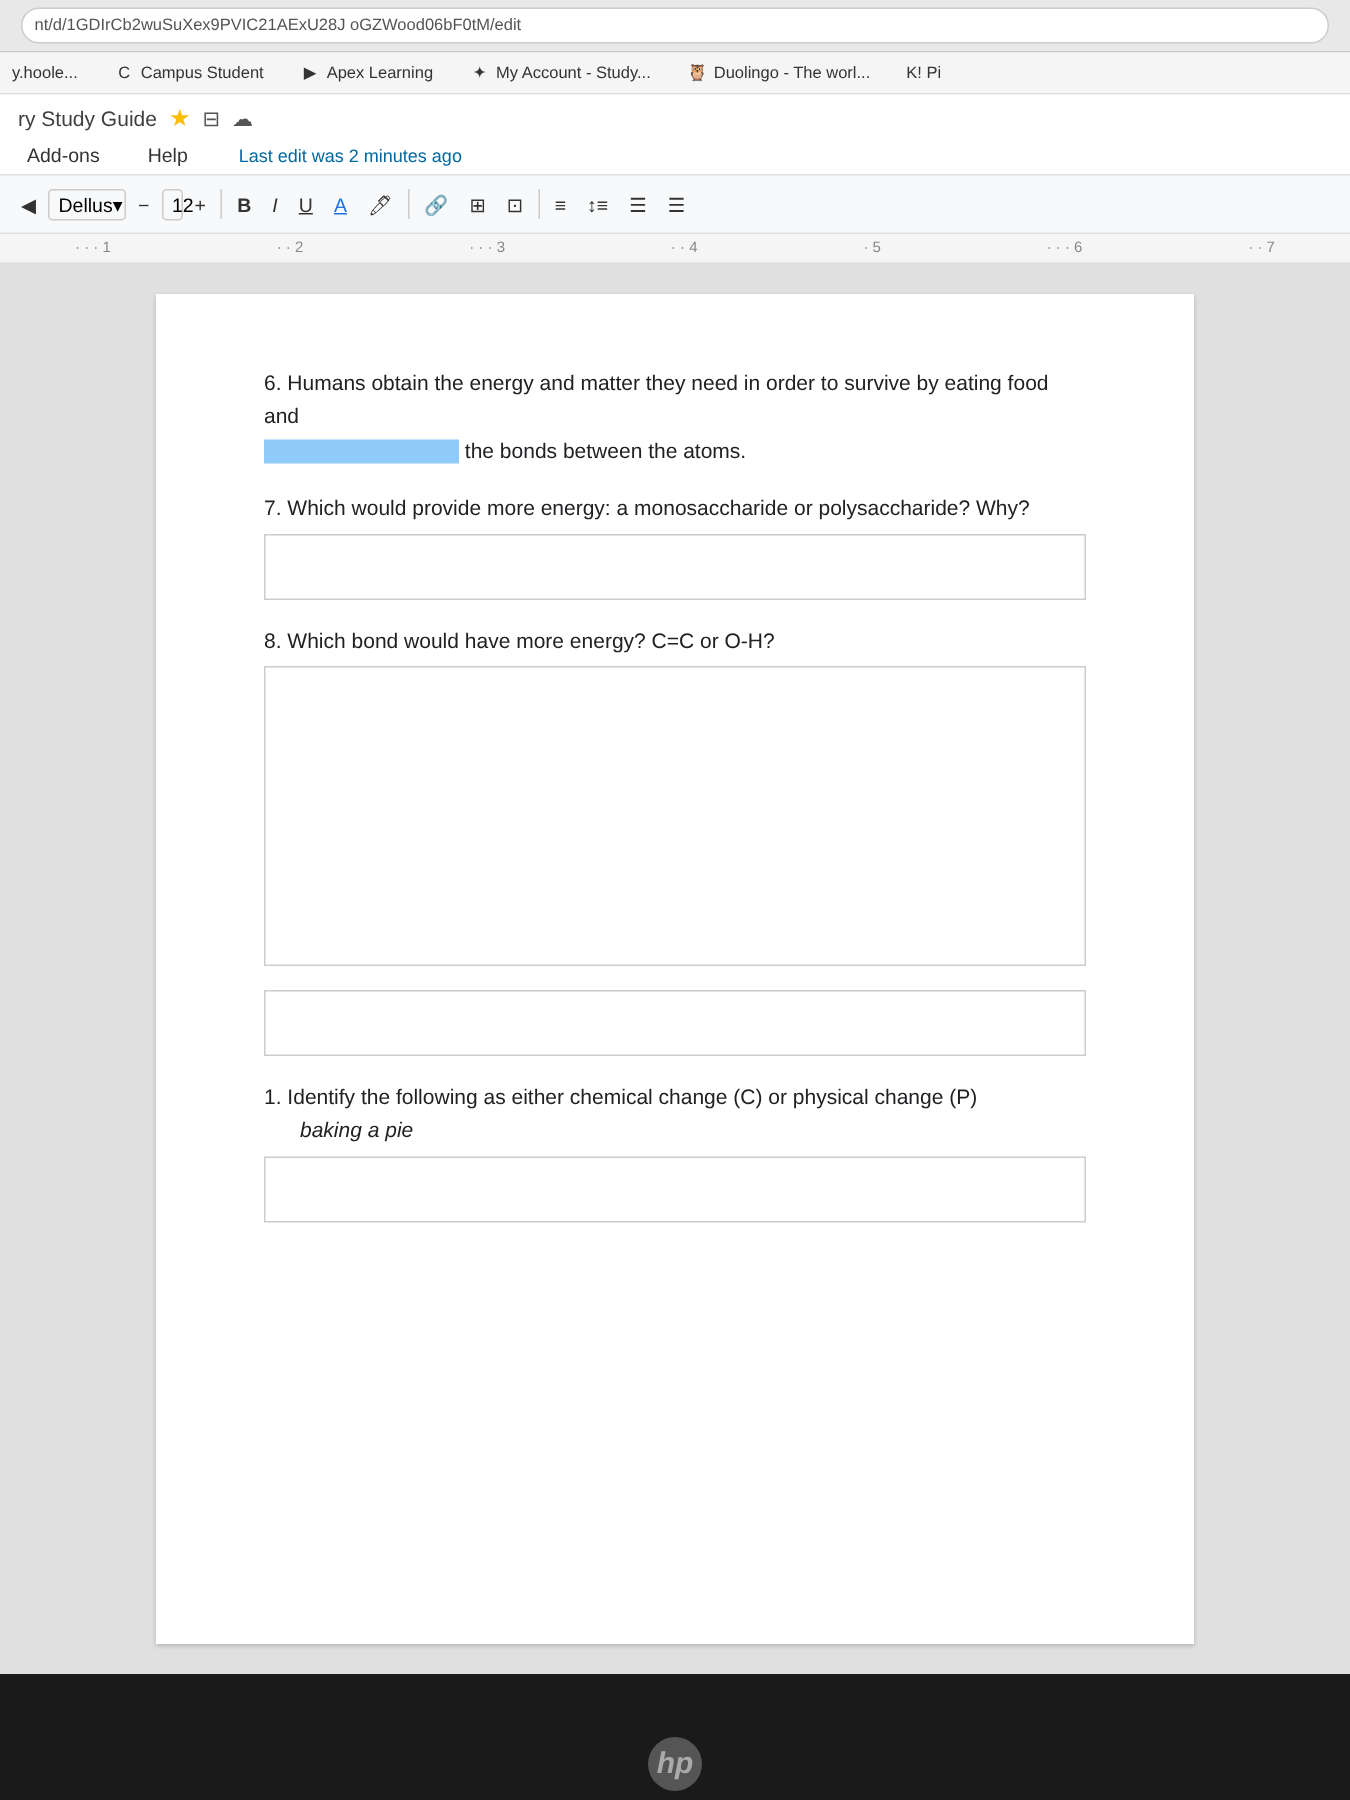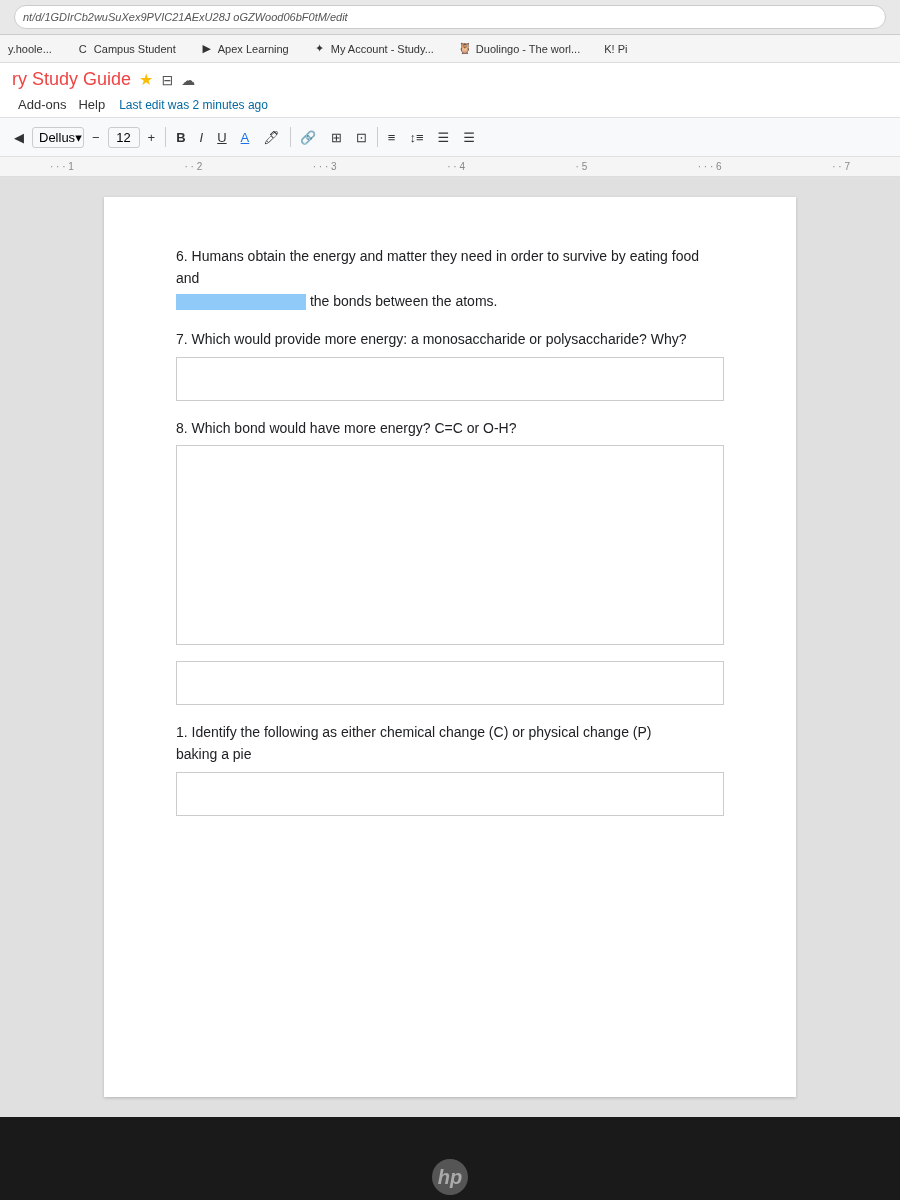--- a/index.html
+++ b/index.html
@@ -14,21 +14,20 @@
     
     .browser-bar {
       background: #e8e8e8;
       height: 23px;
       display: flex;
       align-items: center;
       padding: 17px 8px;
       border-bottom: 1px solid #ccc;
       font-size: 12px;
       color: #333;
-      font-style: italic;
     }
     .url-bar {
       flex: 1;
       background: white;
       border: 1px solid #ccc;
       border-radius: 12px;
       height: 24px;
       display: flex;
       align-items: center;
       padding: 0 8px;
@@ -68,41 +67,41 @@
 
     
     .docs-title-bar {
       display: flex;
       align-items: center;
       padding: 6px 12px 2px 12px;
       gap: 8px;
       background: white;
     }
     .doc-title {
-      font-size: 18px;
-      color: #ef4444;
+      font-size: 14px;
+      color: #404040;
       font-weight: normal;
     }
     .title-icon {
       font-size: 16px;
       color: #fbbc04;
       cursor: pointer;
     }
     .title-icon-btn {
       font-size: 14px;
       color: #555;
       cursor: pointer;
     }
 
     
     .docs-menu-bar {
       display: flex;
       align-items: center;
       padding: 2px 12px;
-      gap: 0;
+      gap: 20px;
       background: white;
       font-size: 13px;
       color: #333;
     }
     .menu-item {
       padding: 3px 6px;
       cursor: pointer;
       border-radius: 3px;
     }
     .last-edit {
@@ -153,22 +152,21 @@
     }
     .font-size-control {
       display: flex;
       align-items: center;
       gap: 2px;
     }
     .font-size-box {
       border: 1px solid #ccc;
       padding: 2px 6px;
       border-radius: 3px;
-      width: 32px;
-      text-align: center;
+      width: 14px;
       font-size: 13px;
     }
     .bold { font-weight: bold; }
     .italic { font-style: italic; }
     .underline { text-decoration: underline; }
     .underline-a { text-decoration: underline; color: #1a73e8; }
 
     
     .ruler {
       height: 20px;
@@ -374,21 +372,21 @@
 
     <div class="question-block">
       <div class="answer-box"></div>
     </div>
 
     <div class="question-block">
       <div class="question-text">
         <span>1. </span>
         <span>Identify the following as either chemical change (C) or physical change (P)</span>
         <br>
-        <span style="">baking a pie</span>
+        <span style="margin-left: 24px; font-style: italic;">baking a pie</span>
       </div>
       <div class="answer-box"></div>
     </div>
 
   </div>
 </div>
 
 <div class="laptop-bottom">
   <div class="hp-logo">
     <span>hp</span>

